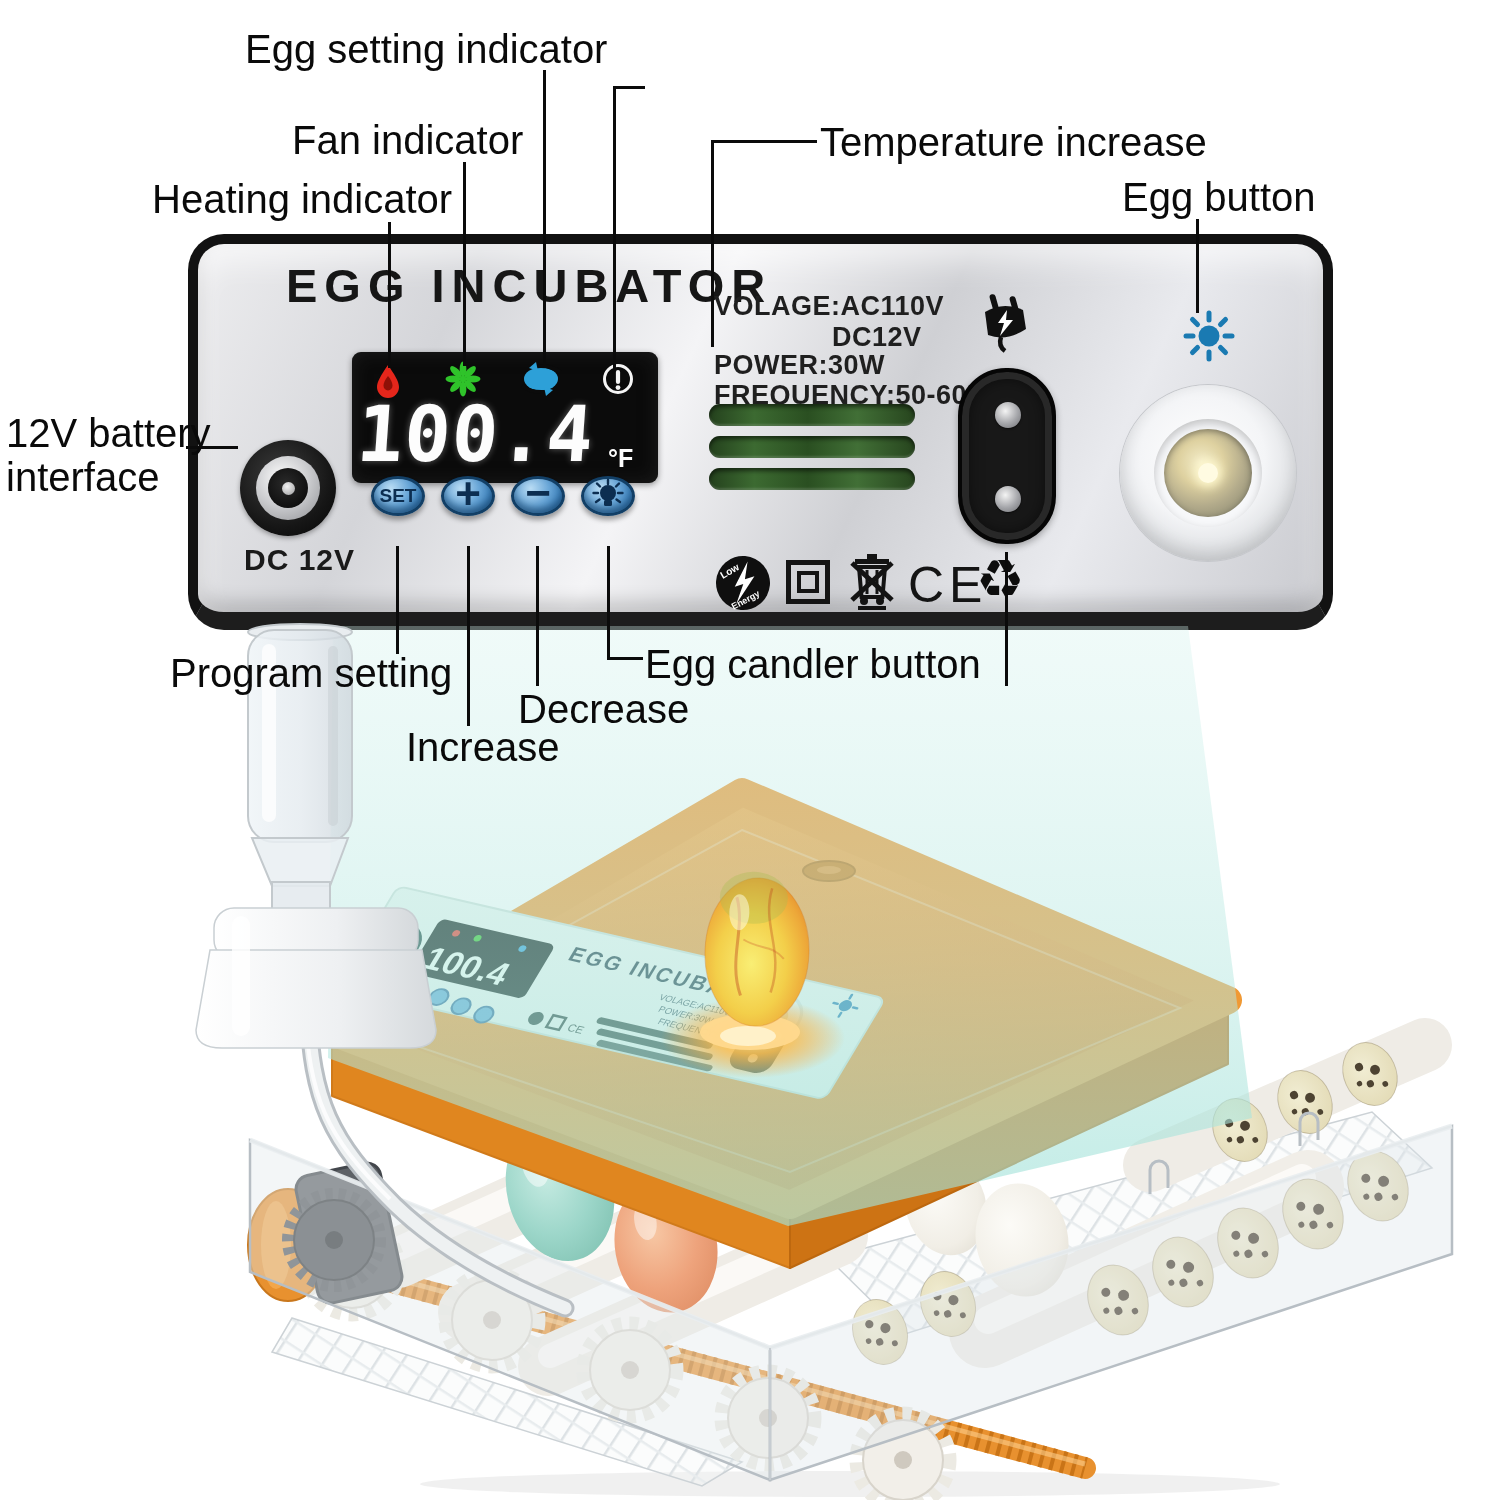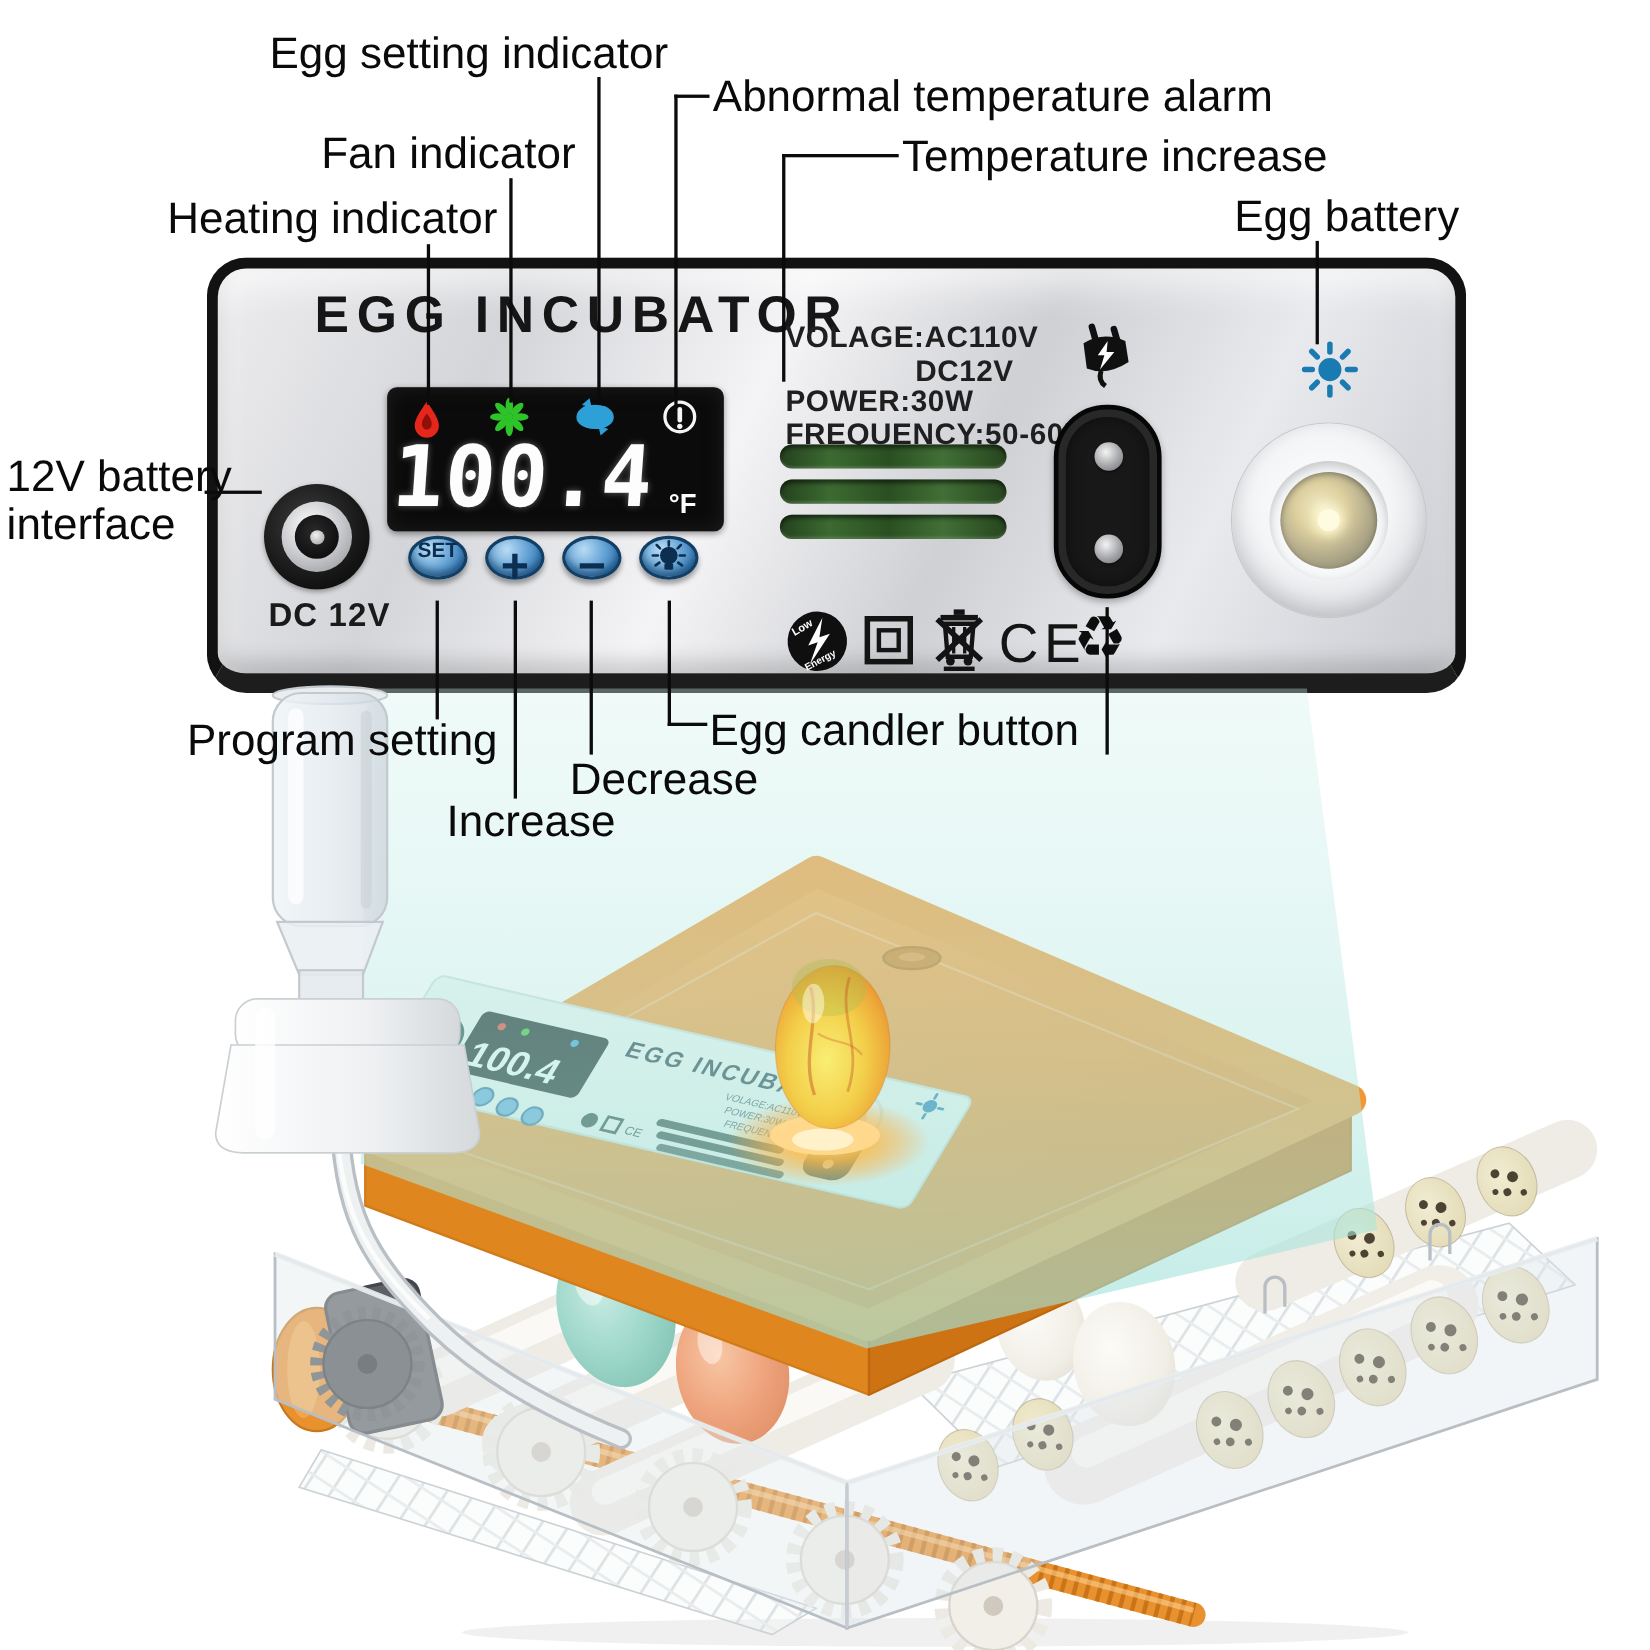--- a/index.html
+++ b/index.html
@@ -29,22 +29,22 @@
     background:radial-gradient(circle at 40% 35%, #f2f2f2, #9b9b9d);}
   #dc-label{position:absolute;left:244px;top:543px;font-size:30px;font-weight:bold;color:#1a1a1a;letter-spacing:1px;}
   
   #display{position:absolute;left:352px;top:352px;width:306px;height:131px;background:#0b0b0b;
     border-radius:9px;box-shadow:0 2px 6px rgba(0,0,0,.4), inset 0 0 18px rgba(40,40,40,.6);}
   #digits{position:absolute;left:357px;top:391px;width:250px;height:90px;font-family:"DejaVu Sans Mono",monospace;
     font-weight:bold;font-size:77px;line-height:88px;color:#fdfdfd;letter-spacing:1px;
     transform:skewX(-4deg);text-shadow:0 0 7px rgba(255,255,255,.35);}
   #unit{position:absolute;left:608px;top:444px;font-size:25px;font-weight:bold;color:#fdfdfd;}
   
-  .pbtn{position:absolute;top:487px;width:54px;height:40px;border-radius:50%;box-sizing:border-box;
-    border:3px solid #123f66;color:#0c2e51;display:flex;justify-content:center;
+  .pbtn{position:absolute;top:476px;width:54px;height:40px;border-radius:50%;box-sizing:border-box;
+    border:3px solid #123f66;color:#0c2e51;display:flex;align-items:center;justify-content:center;
     background:radial-gradient(circle at 35% 28%, #b9dcf4 0%, #6aa7d8 45%, #3f83bd 75%, #2e6aa2 100%);
     box-shadow:0 4px 5px rgba(0,0,0,.35), inset 0 -5px 7px rgba(10,45,80,.5);}
   #btn-set{left:371px;font-size:19px;font-weight:bold;letter-spacing:0;}
   #btn-plus{left:441px;font-size:44px;font-weight:bold;padding-bottom:4px;}
   #btn-minus{left:511px;font-size:44px;font-weight:bold;padding-bottom:6px;}
   #btn-bulb{left:581px;}
   
   .spec{position:absolute;font-size:27px;font-weight:bold;color:#1f1f1f;letter-spacing:.5px;}
   
   .vent{position:absolute;left:709px;width:206px;height:22px;border-radius:11px;
@@ -487,25 +487,24 @@
   <div class="cl vln" style="left:1196px;top:219px;height:94px"></div>
   <div class="cl hln" style="left:186px;top:446px;width:52px"></div>
   <div class="cl vln" style="left:396px;top:546px;height:108px"></div>
   <div class="cl vln" style="left:467px;top:546px;height:180px"></div>
   <div class="cl vln" style="left:536px;top:546px;height:140px"></div>
   <div class="cl vln" style="left:607px;top:546px;height:114px"></div>
   <div class="cl hln" style="left:607px;top:657px;width:36px"></div>
   <div class="cl vln" style="left:1005px;top:552px;height:134px"></div>
 
   <div class="lbl" style="left:245px;top:28px">Egg setting indicator</div>
-  <div class="lbl" style="left:648px;top:67px">Abnormal temperature alarm</div>
   <div class="lbl" style="left:292px;top:119px">Fan indicator</div>
   <div class="lbl" style="left:820px;top:121px">Temperature increase</div>
   <div class="lbl" style="left:152px;top:178px">Heating indicator</div>
-  <div class="lbl" style="left:1122px;top:176px">Egg battery</div>
+  <div class="lbl" style="left:1122px;top:176px">Egg button</div>
   <div class="lbl" style="left:6px;top:412px">12V battery</div>
   <div class="lbl" style="left:6px;top:456px">interface</div>
   <div class="lbl" style="left:170px;top:652px">Program setting</div>
   <div class="lbl" style="left:645px;top:643px">Egg candler button</div>
   <div class="lbl" style="left:518px;top:688px">Decrease</div>
   <div class="lbl" style="left:406px;top:726px">Increase</div>
 
 </div>
 
 </body></html>

